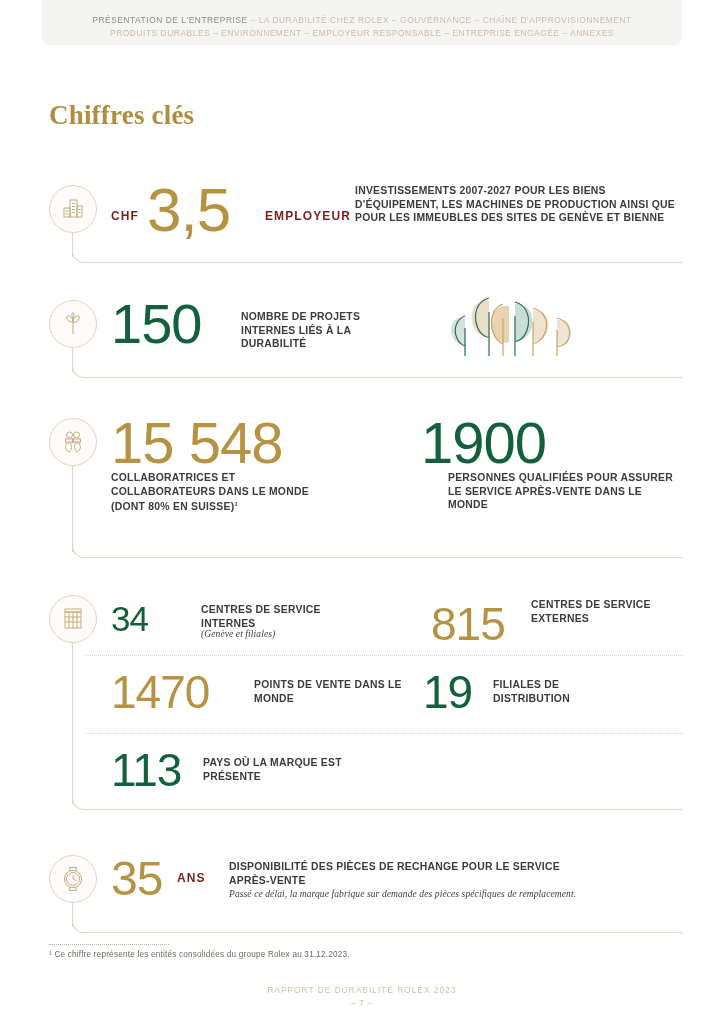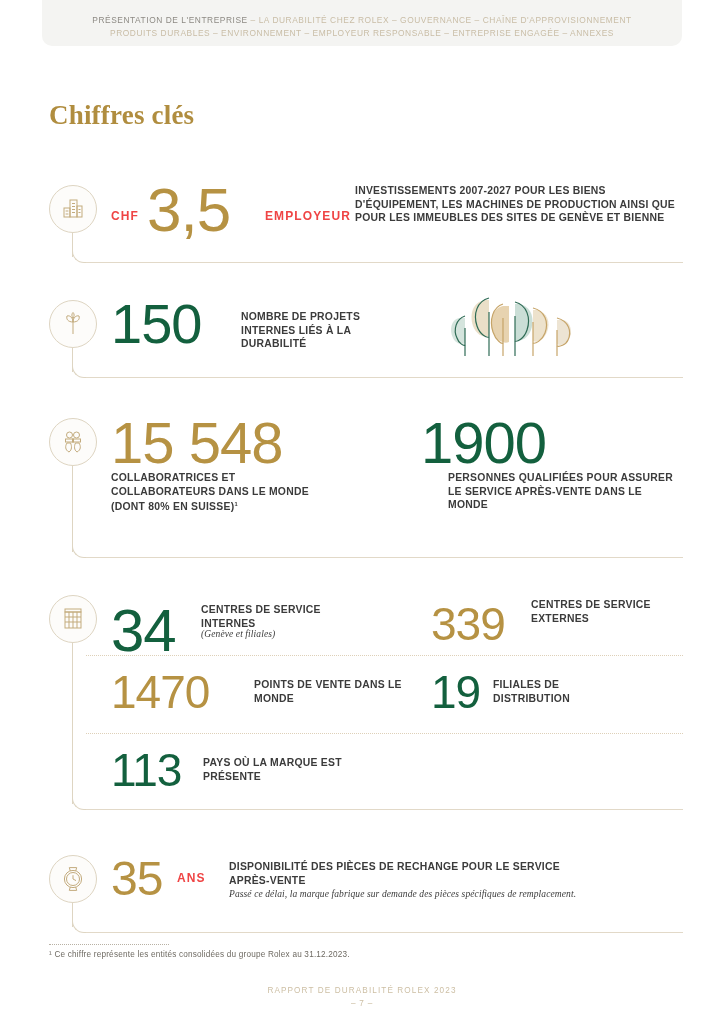--- a/index.html
+++ b/index.html
@@ -67,21 +67,21 @@
   }
   .gold   { color: #b69243; }
   .green  { color: #13603e; }
 
   .desc {
     font-size: 10.4px; font-weight: 700; line-height: 13.6px;
     color: #3b3b3b; letter-spacing: 0.25px;
     text-transform: uppercase;
   }
   .unit {
-    font-size: 12px; font-weight: 700; color: #ef4444;
+    font-size: 12px; font-weight: 700; color: #7f1d1d;
     letter-spacing: 1.1px;
   }
   .subnote {
     font-family: "Liberation Serif", serif;
     font-size: 9.5px; font-style: italic; color: #3b3b3b;
     letter-spacing: 0.1px;
   }
   .sup { font-size: 0.55em; vertical-align: super; }
 
   
@@ -224,33 +224,33 @@
         <line x1="4" y1="16" x2="20" y2="16"></line>
         <line x1="12" y1="6" x2="12" y2="22"></line>
         <line x1="8" y1="6" x2="8" y2="22"></line>
         <line x1="16" y1="6" x2="16" y2="22"></line>
       </svg>
     </div>
     <div class="connector" style="height:161px;"></div>
     <div class="rule-curve" style="left:23px; top:201px;"></div>
     <div class="rule" style="left:37px; top:214px; width:597px;"></div>
 
-    <div class="bignum green" style="position:absolute; left:62px; top:6px; font-size:60px;">34</div>
+    <div class="bignum green" style="position:absolute; left:62px; top:6px; font-size:35px;">34</div>
     <div class="desc" style="position:absolute; left:152px; top:8px; width:165px;">CENTRES DE SERVICE INTERNES</div>
     <div class="subnote" style="position:absolute; left:152px; top:34px;">(Genève et filiales)</div>
 
-    <div class="bignum gold" style="position:absolute; left:382px; top:6px; font-size:46px;">339</div>
+    <div class="bignum gold" style="position:absolute; left:382px; top:6px; font-size:46px;">815</div>
     <div class="desc" style="position:absolute; left:482px; top:3px; width:120px;">CENTRES DE SERVICE EXTERNES</div>
 
     <div class="rule-dotted" style="left:37px; top:60px; width:597px;"></div>
 
     <div class="bignum gold" style="position:absolute; left:62px; top:74px; font-size:46px;">1470</div>
     <div class="desc" style="position:absolute; left:205px; top:83px; width:160px;">POINTS DE VENTE DANS LE MONDE</div>
 
-    <div class="bignum green" style="position:absolute; left:382px; top:74px; font-size:46px;">19</div>
+    <div class="bignum green" style="position:absolute; left:374px; top:74px; font-size:46px;">19</div>
     <div class="desc" style="position:absolute; left:444px; top:83px; width:140px;">FILIALES DE DISTRIBUTION</div>
 
     <div class="rule-dotted" style="left:37px; top:138px; width:597px;"></div>
 
     <div class="bignum green" style="position:absolute; left:62px; top:152px; font-size:46px;">113</div>
     <div class="desc" style="position:absolute; left:154px; top:161px; width:180px;">PAYS OÙ LA MARQUE EST PRÉSENTE</div>
   </div>
 
   <div class="block" style="left:49px; top:855px; width:634px; height:70px;">
 

